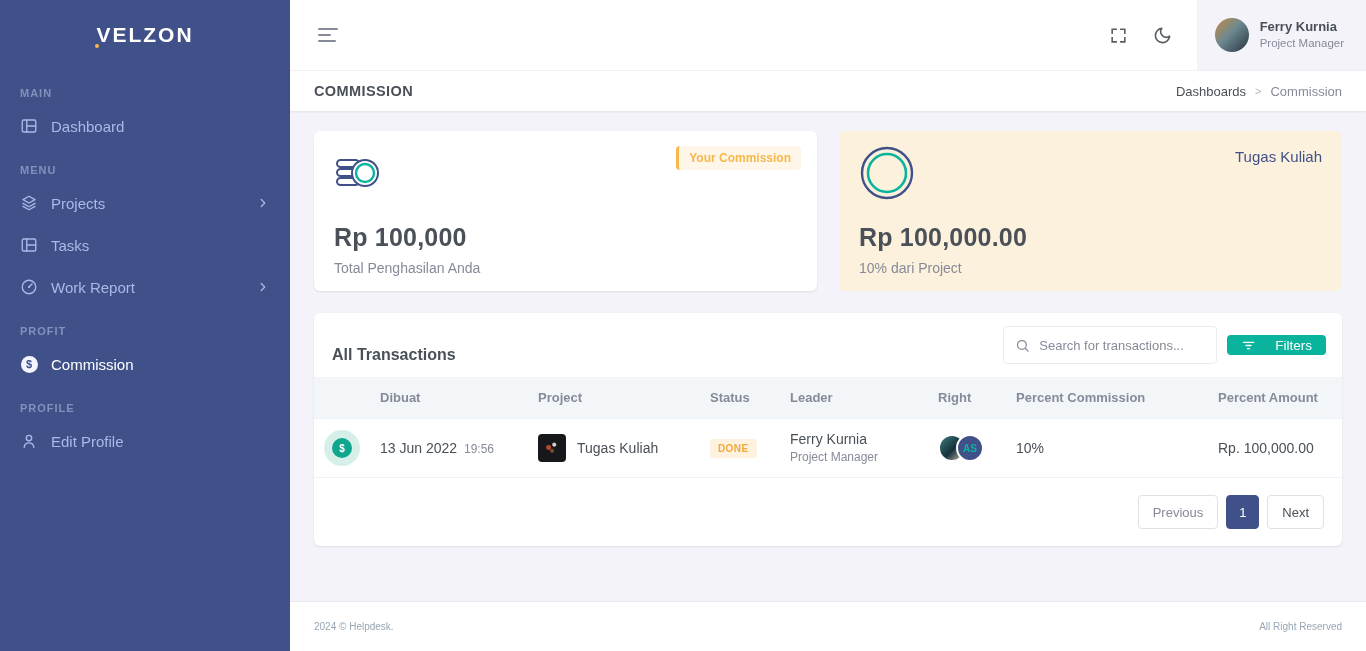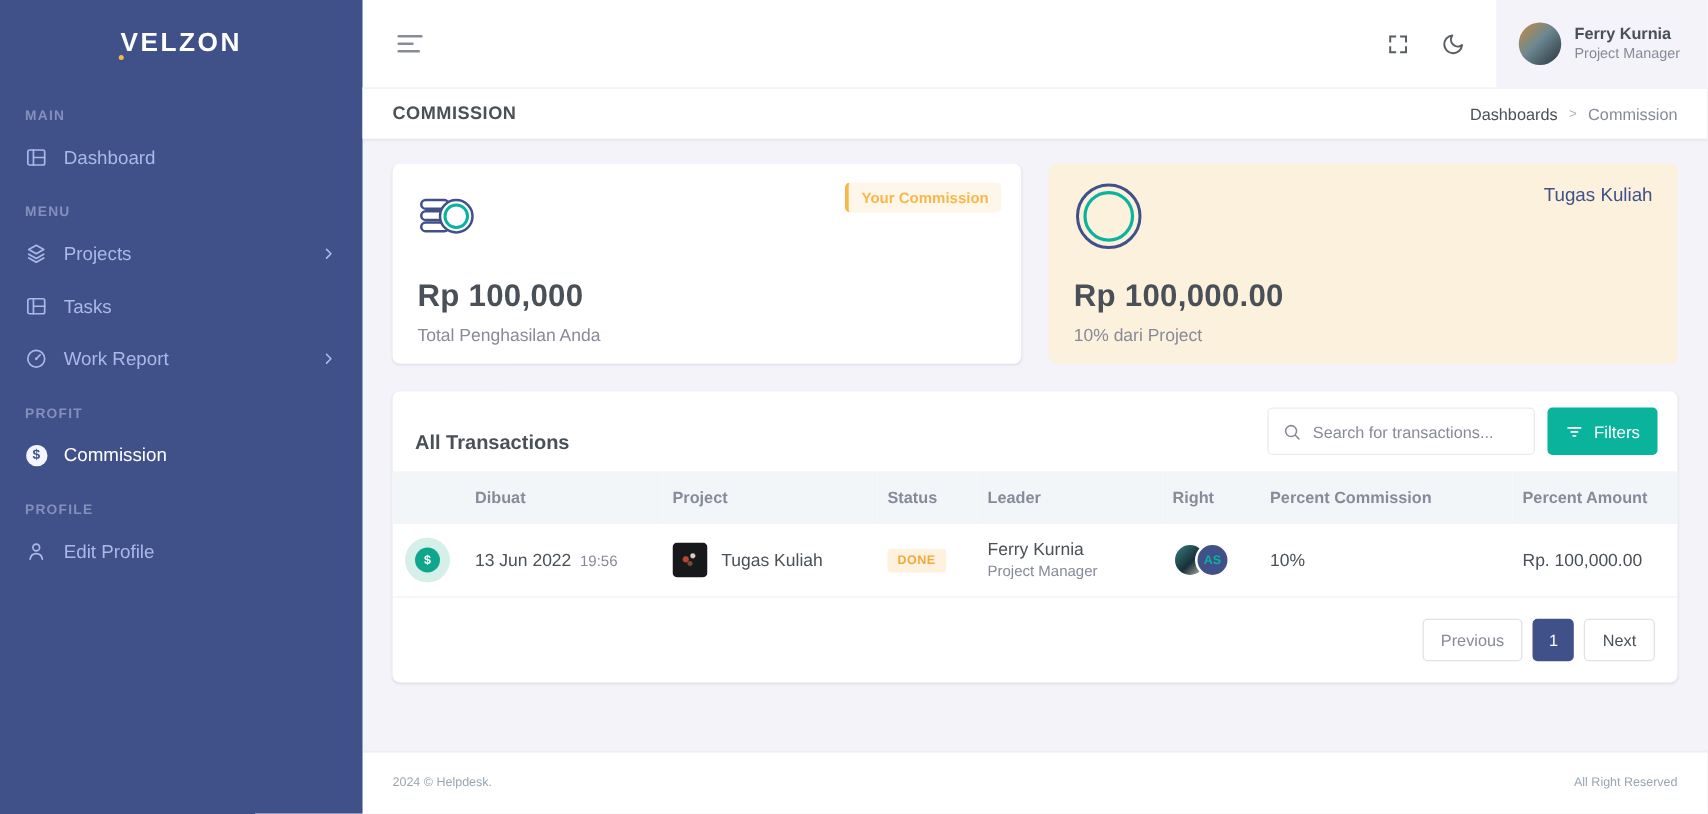--- a/index.html
+++ b/index.html
@@ -61,21 +61,21 @@
 
   
   .tx-card { margin-top:22px; background:#fff; border-radius:6px; box-shadow:0 1px 2px rgba(56,65,74,.12); }
   .tx-header { display:flex; align-items:center; padding:13px 16px; }
   .tx-title { font-size:16px; font-weight:700; color:#495057; padding-left:2px;margin-top:19px; }
   .tx-actions { margin-left:auto; display:flex; gap:10px; align-items:center; }
   .search-box { width:214px; height:38px; border:1px solid #e9ebec; border-radius:4px; display:flex; align-items:center; padding:0 11px; gap:9px; color:#878a99; background:#fff; }
   .search-box svg { width:15px; height:15px; flex-shrink:0; }
   .search-box input { border:none; outline:none; width:100%; font-size:13px; color:#495057; font-family:inherit; background:transparent; }
   .search-box input::placeholder { color:#878a99; }
-  .btn-filters { background:#0ab39c; color:#fff; border:none; border-radius:4px; height:38px; padding:0 14px; font-size:13.5px; font-weight:500; display:flex; align-items:center; gap:8px; cursor:pointer; font-family:inherit; }
+  .btn-filters { background:#0ab39c; color:#fff; border:none; border-radius:4px; height:20px; padding:0 14px; font-size:13.5px; font-weight:500; display:flex; align-items:center; gap:19px; cursor:pointer; font-family:inherit; }
   .btn-filters svg { width:15px; height:15px; }
 
   table { width:100%; border-collapse:collapse; table-layout:fixed; }
   thead th { background:#f3f6f9; text-align:left; color:#878a99; font-size:13px; font-weight:700; padding:13px 8px; }
   thead th:first-child { padding-left:16px; }
   tbody td { padding:11px 8px; border-top:1px solid #eff2f7; border-bottom:1px solid #eff2f7; font-size:14px; color:#495057; vertical-align:middle; }
   tbody td:first-child { padding-left:10px; }
   .tx-icon { width:36px; height:36px; border-radius:50%; background:#d6f0e9; display:flex; align-items:center; justify-content:center; }
   .tx-icon-inner { width:20px; height:20px; border-radius:50%; background:#0fa68e; color:#fff; font-size:10px; font-weight:700; display:flex; align-items:center; justify-content:center; }
   .time { color:#878a99; font-size:12px; margin-left:3px; }

